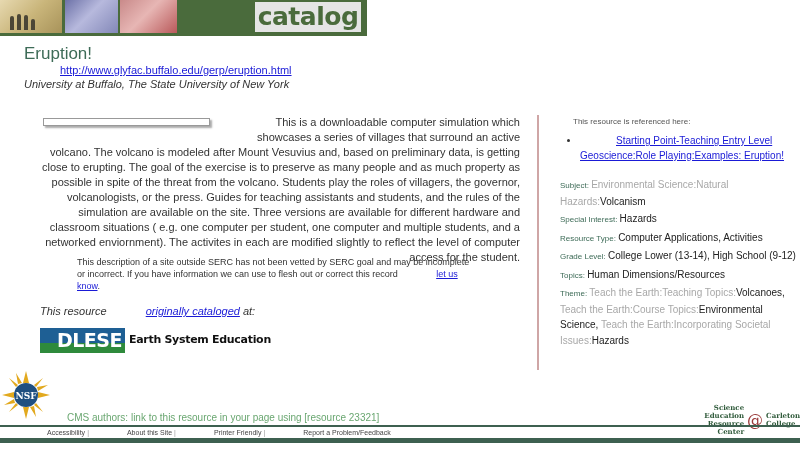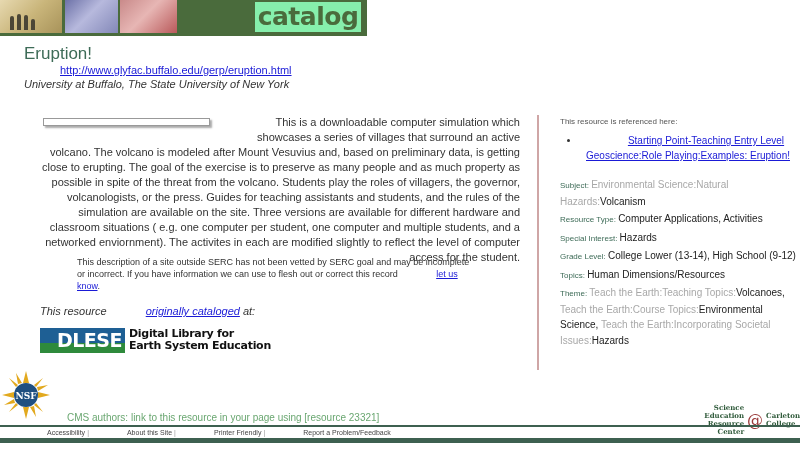--- a/index.html
+++ b/index.html
@@ -7,43 +7,43 @@
   a { color: #1a1ad6; text-decoration: underline; padding-left: 36px; }
 
   
   .banner { position: absolute; left: 0; top: 0; width: 367px; height: 36px; background: #4a6b3c; }
   .photo { position: absolute; top: 0; height: 33px; }
   .photo1 { left: 0; width: 62px; background: linear-gradient(135deg, #e7d9b0 0%, #c9b57a 50%, #a8935a 100%); }
   .photo2 { left: 65px; width: 53px; background: linear-gradient(135deg, #6d72a8 0%, #b7b9dd 45%, #8388b8 100%); }
   .photo3 { left: 120px; width: 57px; background: linear-gradient(135deg, #c98a8a 0%, #e7b6b4 45%, #b9595a 100%); }
   .fig { position: absolute; bottom: 3px; width: 4px; height: 14px; background: #4b4636; border-radius: 2px 2px 0 0; }
   .serc-word { position: absolute; left: 180px; top: 1px; width: 70px; height: 32px; color: #f2f2ec; font-family: "DejaVu Sans", sans-serif; font-weight: bold; font-size: 25px; line-height: 30px; text-align: center; letter-spacing: -0.5px; }
-  .catalog-box { position: absolute; left: 255px; top: 2px; width: 106px; height: 30px; background: #86efac; color: #4a6b3c; font-family: "DejaVu Sans", sans-serif; font-weight: bold; font-size: 25px; line-height: 29px; text-align: center; letter-spacing: -0.5px; }
+  .catalog-box { position: absolute; left: 255px; top: 2px; width: 106px; height: 30px; background: #e5e5e5; color: #4a6b3c; font-family: "DejaVu Sans", sans-serif; font-weight: bold; font-size: 25px; line-height: 29px; text-align: center; letter-spacing: -0.5px; }
 
   
   .title { position: absolute; left: 24px; top: 44px; font-size: 17px; color: #3d6b57; }
   .url { position: absolute; left: 24px; top: 64px; font-size: 11px; }
   .inst { position: absolute; left: 24px; top: 78px; font-size: 11px; font-style: italic; color: #333; }
 
   
   .main { position: absolute; left: 40px; top: 115px; width: 480px; font-size: 11px; line-height: 15px; color: #333; text-align: right; }
   .img-placeholder { float: left; width: 165px; height: 6px; border: 1px solid #999; margin: 3px 12px 8px 3px; box-shadow: 2px 2px 2px #aaa; background: #fff; }
   .desc { margin: 0; }
   .notice { position: absolute; left: 77px; top: 256px; width: 400px; font-size: 9px; line-height: 12px; color: #333; }
   .catalog-line { position: absolute; left: 40px; top: 305px; font-size: 11px; font-style: italic; color: #333; }
   .dlese { position: absolute; left: 40px; top: 327px; height: 26px; display: flex; align-items: center; }
   .dlese-mark { width: 71px; height: 25px; background: linear-gradient(180deg, #1e5f94 0%, #1e5f94 60%, #2e8a3c 60%, #2e8a3c 100%); color: #fff; font-family: "DejaVu Sans", sans-serif; font-weight: bold; font-size: 19px; line-height: 25px; text-align: center; letter-spacing: -0.5px; padding-left: 14px; }
   .dlese-text { margin-left: 4px; font-family: "DejaVu Sans", sans-serif; font-weight: bold; font-size: 11px; line-height: 12px; color: #111; letter-spacing: -0.3px; }
 
   
   .divider-v { position: absolute; left: 537px; top: 115px; width: 2px; height: 255px; background: #cfa6a6; }
   .right { position: absolute; left: 560px; top: 117px; width: 236px; color: #333; }
-  .ref-title { font-size: 8px; color: #555; margin: 0 0 7px 0; }
+  .ref-title { font-size: 8px; color: #555; margin: 0 0 7px 13px; }
   .ref-list { margin: 0 0 14px 0; padding-left: 20px; font-size: 10px; line-height: 15px; }
-  .ref-list li { list-style: disc; color: #333; text-align: center; }
+  .ref-list li { list-style: disc; color: #333; }
   .meta { font-size: 10px; line-height: 15.5px; }
   .meta .lbl { font-size: 8px; color: #3d6b57; }
   .meta .gray { color: #a8a8a8; }
   .meta .val { color: #222; }
   .meta p { margin: 0 0 2px 0; }
 
   
   .nsf { position: absolute; left: 2px; top: 371px; width: 48px; height: 48px; }
   .cms { position: absolute; left: 67px; top: 412px; font-size: 10px; color: #6aa771; }
   .serc-footer { position: absolute; left: 690px; top: 404px; display: flex; align-items: center; font-family: "DejaVu Serif", serif; font-size: 7px; color: #2f5a3a; font-weight: bold; }
@@ -84,35 +84,34 @@
   <span>This description of a site outside SERC has not been vetted by SERC goal and may be incomplete or incorrect. If you have information we can use to flesh out or correct this record </span><a href="#">let us know</a><span>.</span>
 </div>
 
 <div class="catalog-line">
   <span>This resource </span><a href="#">originally cataloged</a><span> at:</span>
 </div>
 
 <div class="dlese">
   <div class="dlese-mark">DLESE</div>
   <div class="dlese-text">
-    <div>Digital Library for</div>
     <div>Earth System Education</div>
   </div>
 </div>
 
 <div class="divider-v"></div>
 <div class="right">
   <p class="ref-title">This resource is referenced here:</p>
   <ul class="ref-list">
     <li><a href="#">Starting Point-Teaching Entry Level Geoscience:Role Playing:Examples: Eruption!</a></li>
   </ul>
   <div class="meta">
     <p><span class="lbl">Subject</span><span class="lbl">: </span><span class="gray">Environmental Science:Natural Hazards:</span><span class="val">Volcanism</span></p>
+    <p><span class="lbl">Special Interest</span><span class="lbl">: </span><span class="val">Hazards</span></p>
     <p><span class="lbl">Resource Type</span><span class="lbl">: </span><span class="val">Computer Applications, Activities</span></p>
-    <p><span class="lbl">Special Interest</span><span class="lbl">: </span><span class="val">Hazards</span></p>
     <p><span class="lbl">Grade Level</span><span class="lbl">: </span><span class="val">College Lower (13-14), High School (9-12)</span></p>
     <p><span class="lbl">Topics</span><span class="lbl">: </span><span class="val">Human Dimensions/Resources</span></p>
     <p><span class="lbl">Theme</span><span class="lbl">: </span><span class="gray">Teach the Earth:Teaching Topics:</span><span class="val">Volcanoes</span><span class="val">, </span><span class="gray">Teach the Earth:Course Topics:</span><span class="val">Environmental Science</span><span class="val">, </span><span class="gray">Teach the Earth:Incorporating Societal Issues:</span><span class="val">Hazards</span></p>
   </div>
 </div>
 
 <div class="nsf">
   <svg width="48" height="48" viewBox="0 0 48 48">
     <g fill="#e2a91e">
       <polygon points="24,0 27,12 21,12"></polygon>

